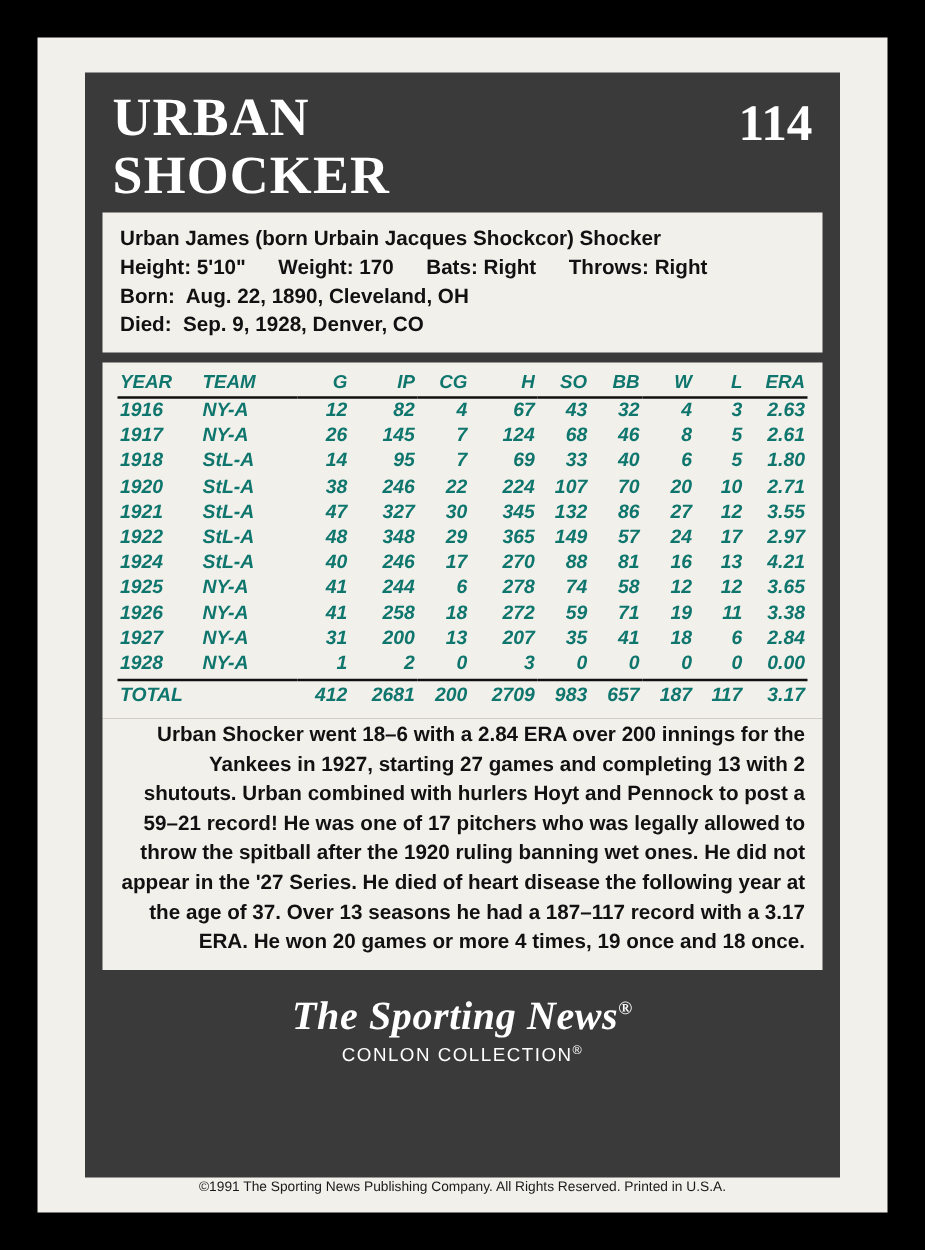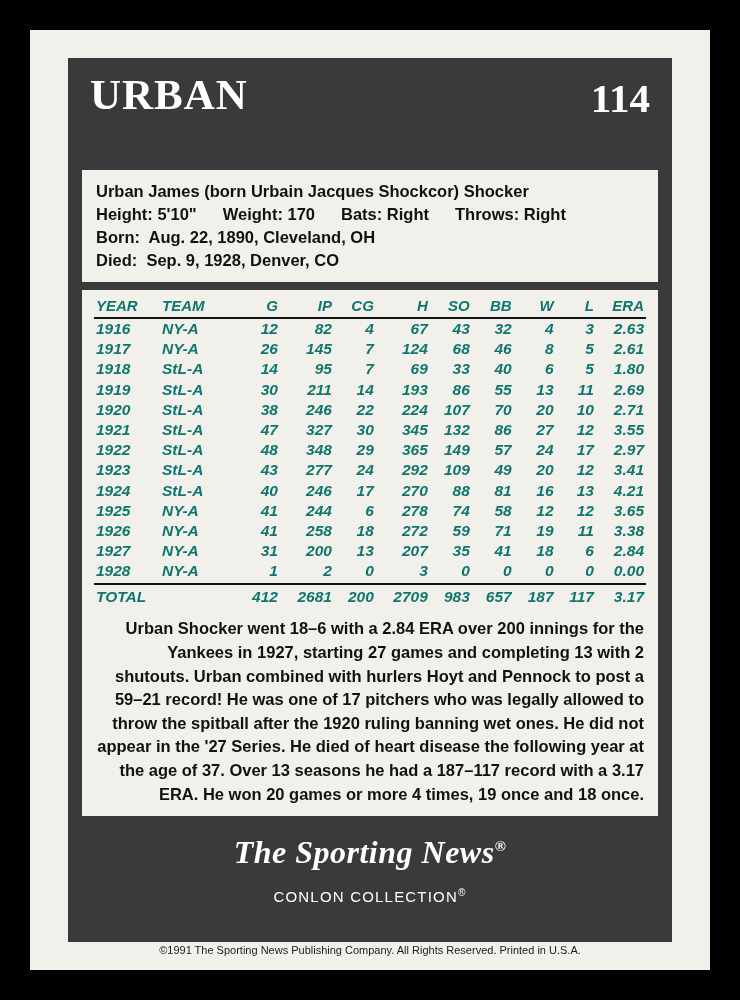--- a/index.html
+++ b/index.html
@@ -141,21 +141,21 @@
   }
   .sporting-news .reg {
     font-size: 15px;
     font-style: normal;
     vertical-align: super;
   }
   .conlon {
     color: #ffffff;
     font-size: 15px;
     letter-spacing: 1.2px;
-    margin-top: 16px;
+    margin-top: 4px;
   }
   .conlon .reg {
     font-size: 10px;
     vertical-align: super;
   }
   .copyright {
     position: absolute;
     left: 0;
     right: 0;
     bottom: 14px;
@@ -166,20 +166,21 @@
 </style>
 </head>
 <body>
 
 <div class="card">
   <div class="inner">
 
     <div class="header">
       <div class="player-name">
         <div>URBAN</div>
+        <div>SHOCKER</div>
       </div>
       <div class="card-number">114</div>
     </div>
 
     <div class="bio">
       <div class="bio-line">Urban James (born Urbain Jacques Shockcor) Shocker</div>
       <div class="bio-line"><span class="seg">Height: 5'10"</span><span class="seg" style="width:26px">&nbsp;</span><span class="seg">Weight: 170</span><span class="seg" style="width:26px">&nbsp;</span><span class="seg">Bats: Right</span><span class="seg" style="width:26px">&nbsp;</span><span class="seg">Throws: Right</span></div>
       <div class="bio-line">Born:  Aug. 22, 1890, Cleveland, OH</div>
       <div class="bio-line">Died:  Sep. 9, 1928, Denver, CO</div>
     </div>
@@ -235,33 +236,20 @@
             <td>95</td>
             <td>7</td>
             <td>69</td>
             <td>33</td>
             <td>40</td>
             <td>6</td>
             <td>5</td>
             <td>1.80</td>
           </tr>
           <tr>
-            <td class="c0">1919</td>
-            <td class="c1">StL-A</td>
-            <td>30</td>
-            <td>211</td>
-            <td>14</td>
-            <td>193</td>
-            <td>86</td>
-            <td>55</td>
-            <td>13</td>
-            <td>11</td>
-            <td>2.69</td>
-          </tr>
-          <tr>
             <td class="c0">1920</td>
             <td class="c1">StL-A</td>
             <td>38</td>
             <td>246</td>
             <td>22</td>
             <td>224</td>
             <td>107</td>
             <td>70</td>
             <td>20</td>
             <td>10</td>
@@ -285,33 +273,20 @@
             <td class="c1">StL-A</td>
             <td>48</td>
             <td>348</td>
             <td>29</td>
             <td>365</td>
             <td>149</td>
             <td>57</td>
             <td>24</td>
             <td>17</td>
             <td>2.97</td>
-          </tr>
-          <tr>
-            <td class="c0">1923</td>
-            <td class="c1">StL-A</td>
-            <td>43</td>
-            <td>277</td>
-            <td>24</td>
-            <td>292</td>
-            <td>109</td>
-            <td>49</td>
-            <td>20</td>
-            <td>12</td>
-            <td>3.41</td>
           </tr>
           <tr>
             <td class="c0">1924</td>
             <td class="c1">StL-A</td>
             <td>40</td>
             <td>246</td>
             <td>17</td>
             <td>270</td>
             <td>88</td>
             <td>81</td>

